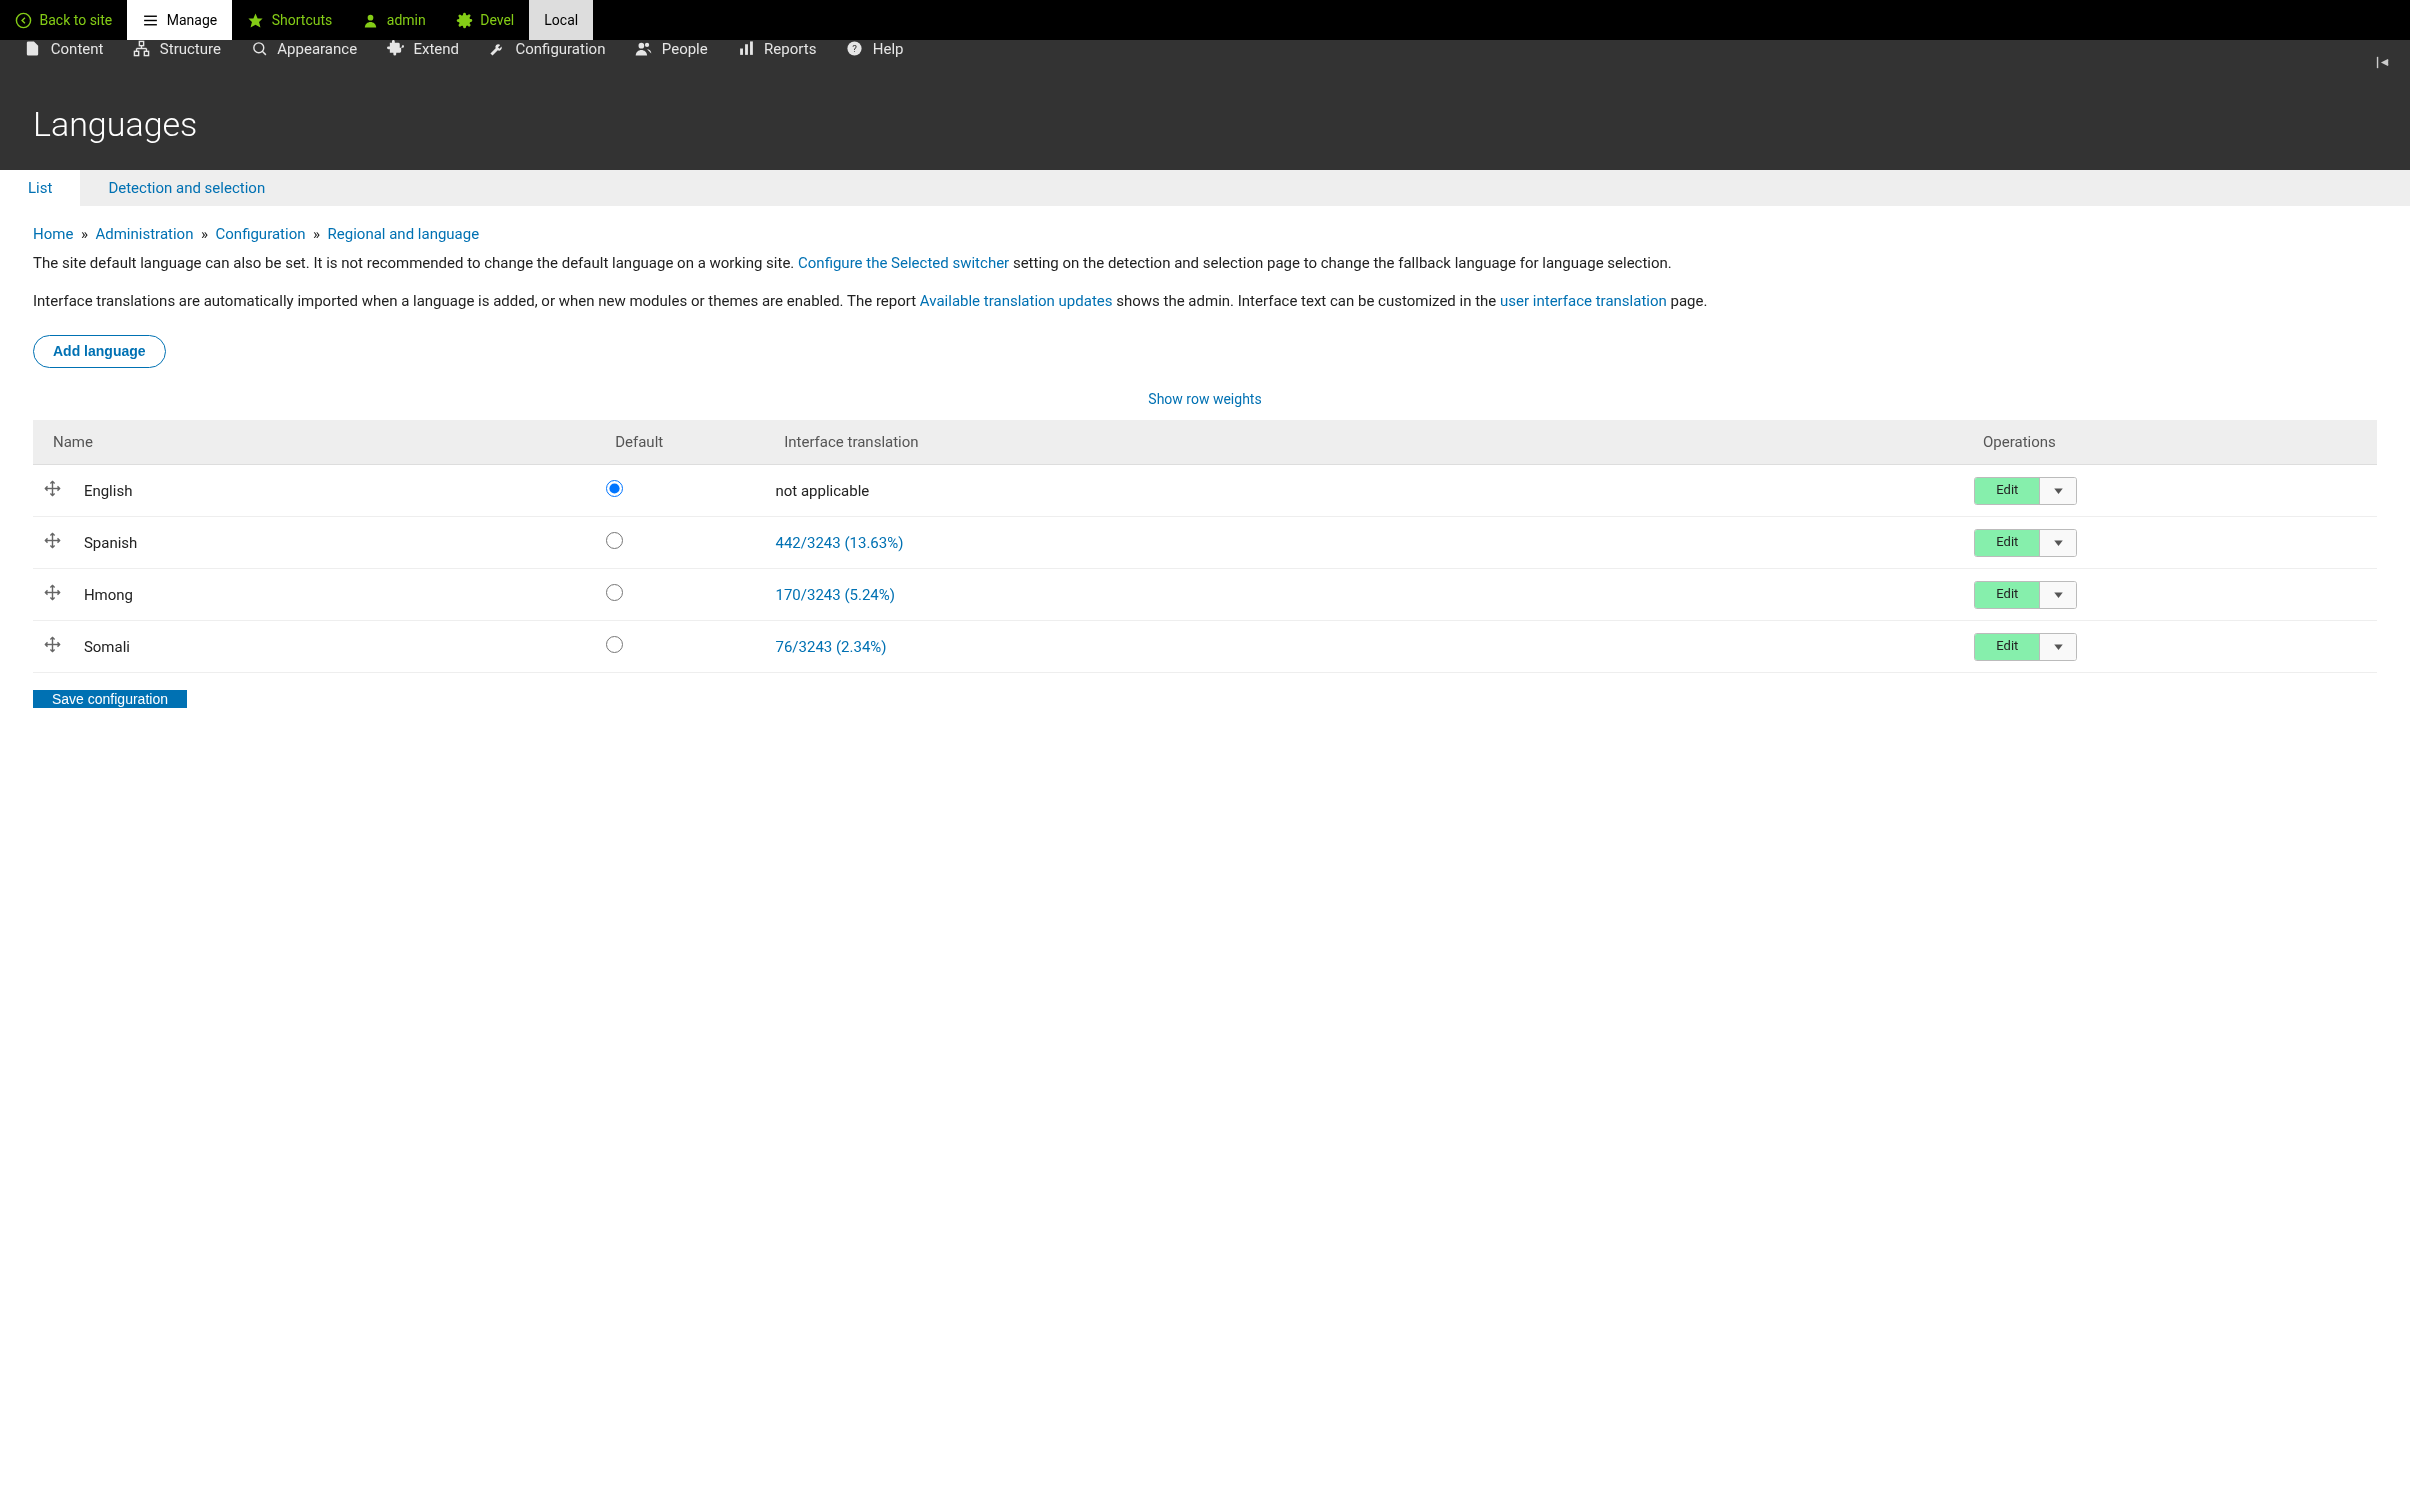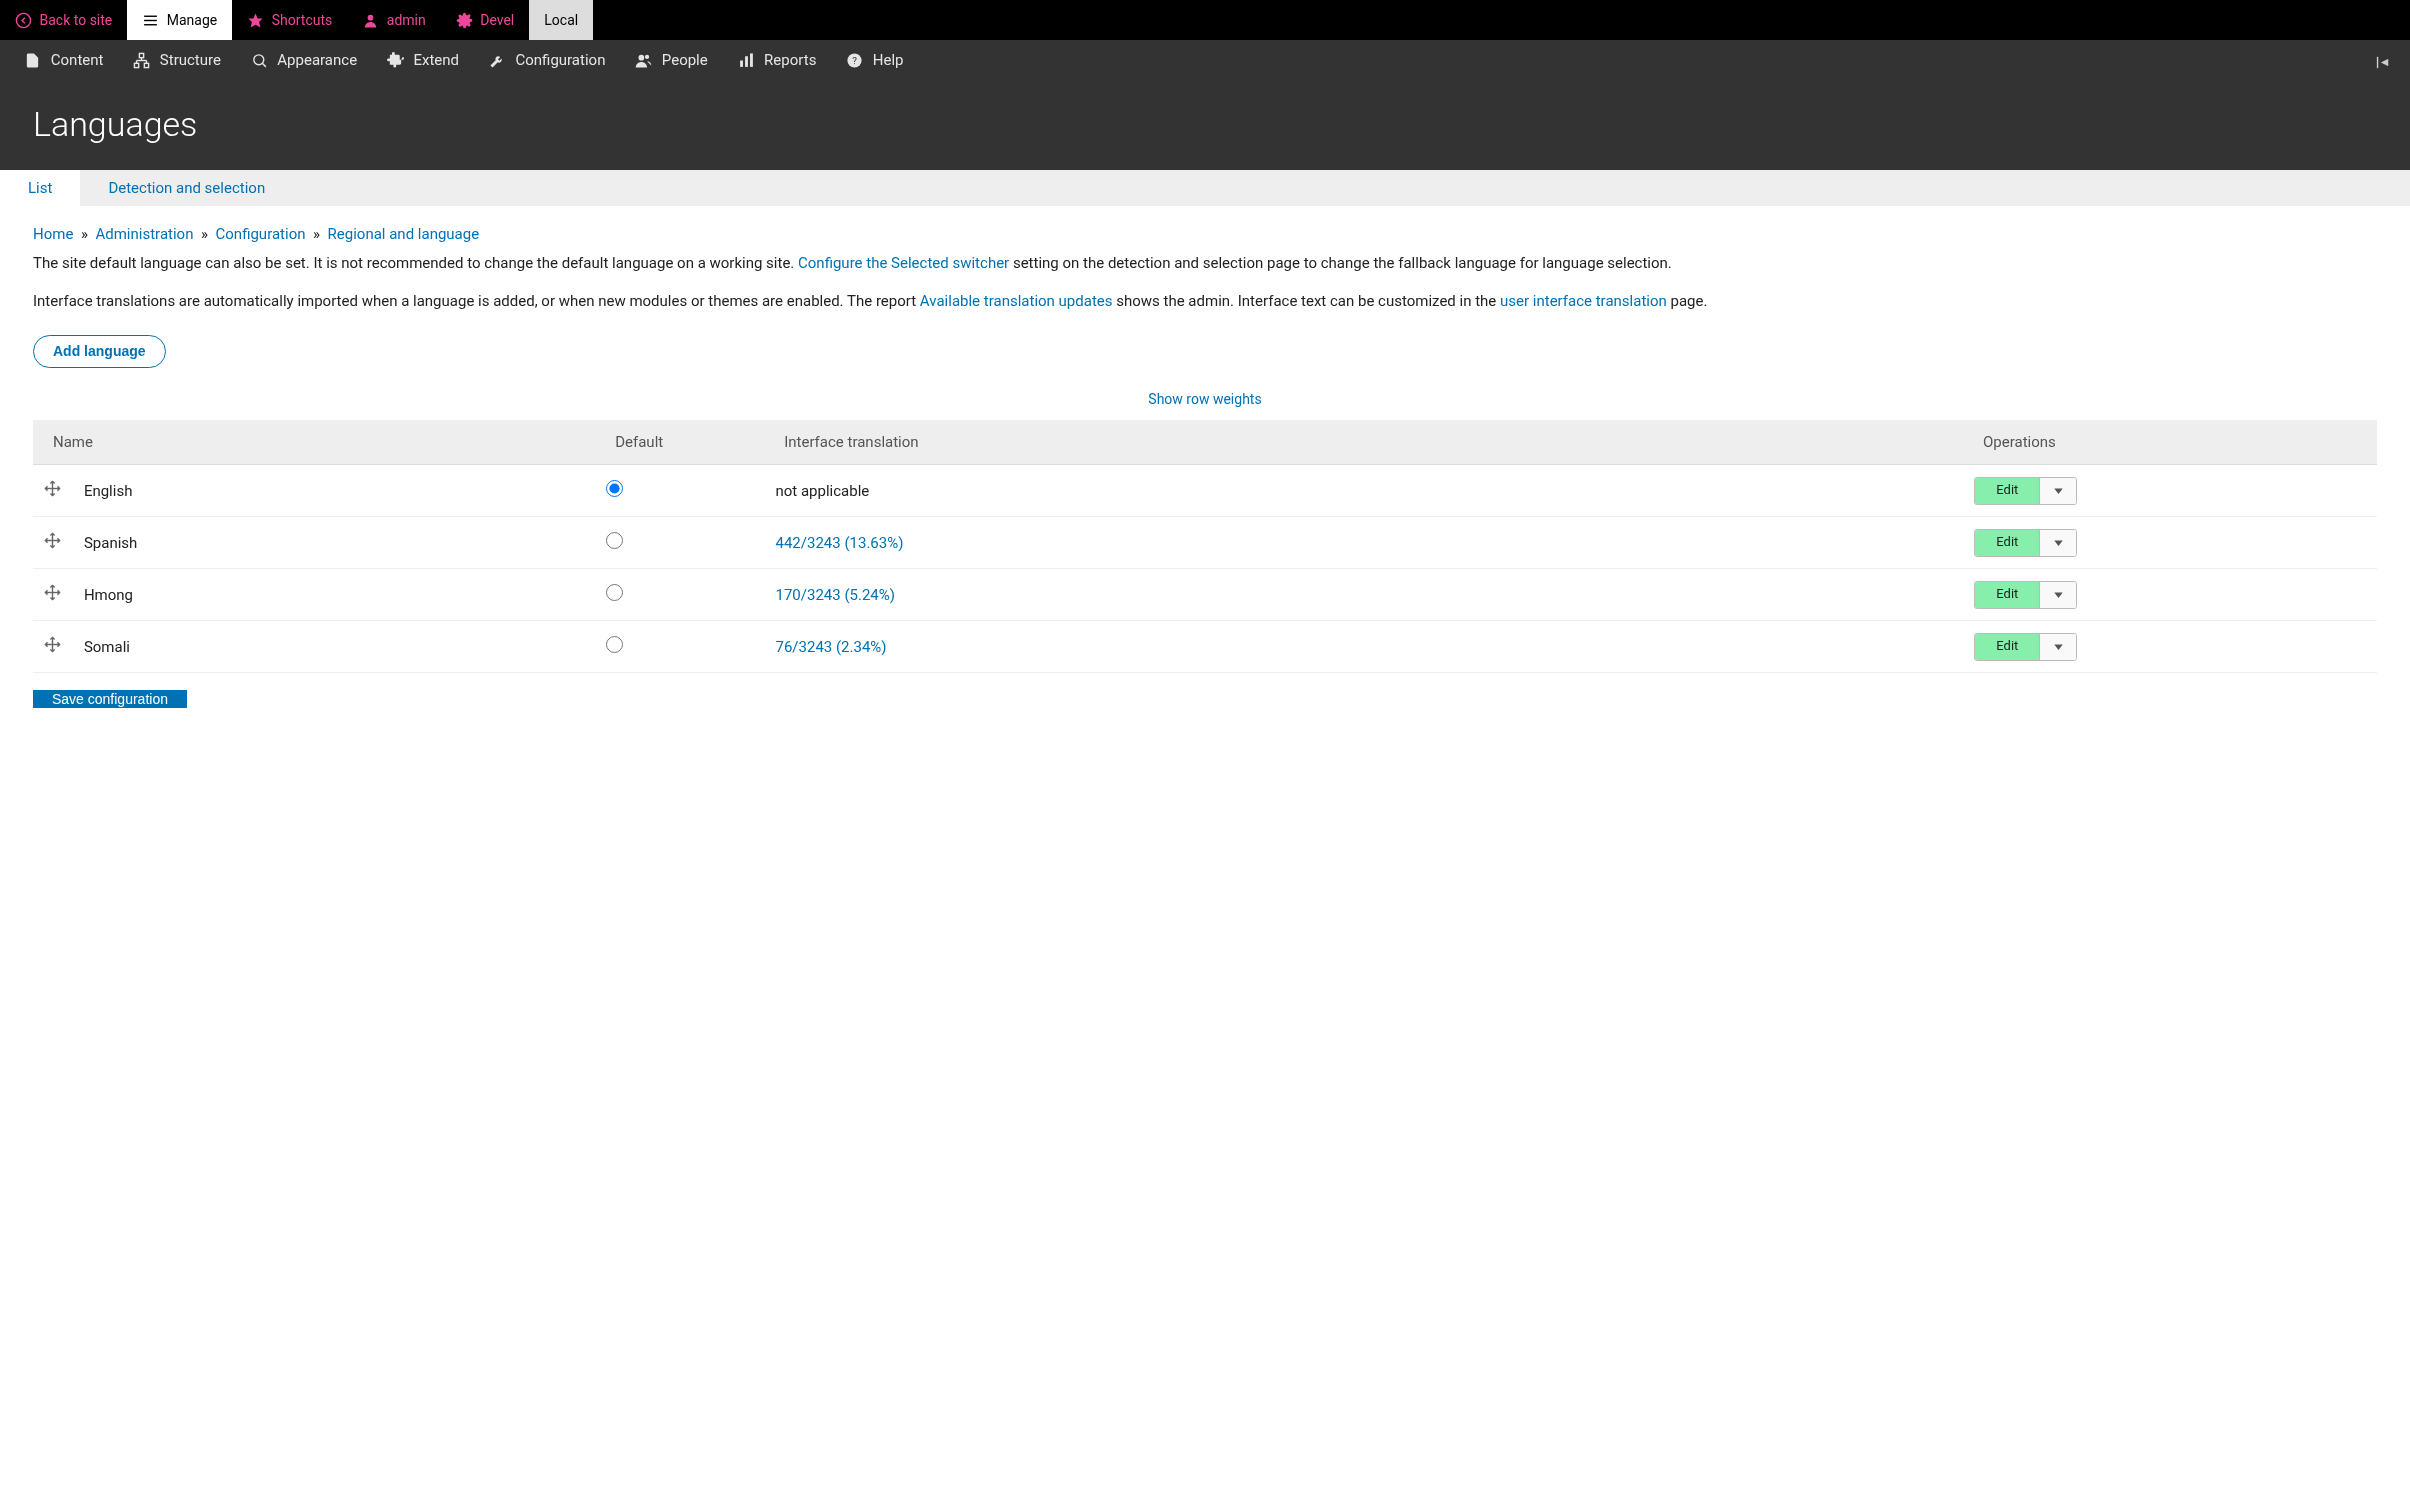--- a/index.html
+++ b/index.html
@@ -1,25 +1,25 @@
 <!DOCTYPE html>
 <html style="font-size:15px"><head>
 <meta charset="utf-8">
 <style>
 * { margin: 0; padding: 0; box-sizing: border-box; }
 body { font-family: -apple-system, BlinkMacSystemFont, "Segoe UI", Roboto, "Helvetica Neue", Arial, sans-serif; font-size: 15px; color: #222; }
 .toolbar { background: #000; display: flex; height: 40px; align-items: stretch; }
-.toolbar-item { display: flex; align-items: center; padding: 0 15px; color: #ec4899; font-size: 14px; cursor: pointer; gap: 7.5px; }
+.toolbar-item { display: flex; align-items: center; padding: 0 15px; color: #84cc16; font-size: 14px; cursor: pointer; gap: 7.5px; }
 .toolbar-item.active { background: #fff; color: #000; }
 .toolbar-item.local { background: #ddd; color: #000; }
 .icon { display: inline-flex; width: 17px; height: 17px; align-items: center; justify-content: center; }
 .icon svg { width: 100%; height: 100%; }
 .adminbar { background: #333; display: flex; height: 45px; align-items: stretch; padding: 0 9.4px; justify-content: space-between; }
 .adminbar-left { display: flex; }
-.adminbar-item { display: flex; align-items: flex-end; padding: 16px 15px; color: #e5e5e5; font-size: 15px; cursor: pointer; gap: 9.4px; }
+.adminbar-item { display: flex; align-items: flex-start; padding: 0 15px; color: #e5e5e5; font-size: 15px; cursor: pointer; gap: 9.4px; }
 .adminbar-right { display: flex; align-items: center; padding: 0 9.4px; cursor: pointer; }
 .page-title-wrap { background: #333; padding: 19px 33px 26px; }
 .page-title { font-size: 34px; font-weight: 300; color: #fff; }
 .tabs { background: #eee; display: flex; height: 36px; align-items: stretch; }
 .tab { display: flex; align-items: center; padding: 0 28px; color: #0071b3; font-size: 15px; cursor: pointer; }
 .tab.active { background: #fff; }
 .content { padding: 19px 33px 38px; }
 .breadcrumb { margin-bottom: 9.4px; font-size: 15px; }
 .breadcrumb a { color: #0071b3; text-decoration: none; }
 .breadcrumb .sep { color: #222; margin: 0 3.8px; }

